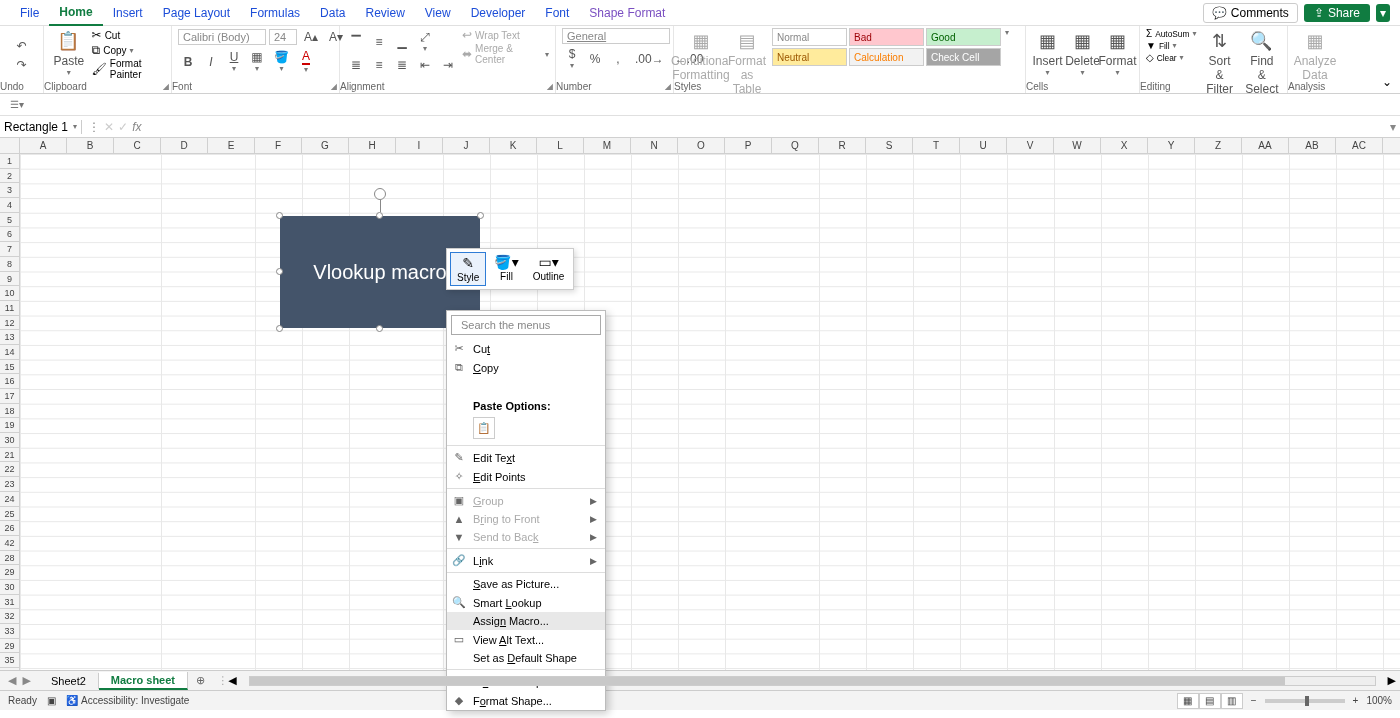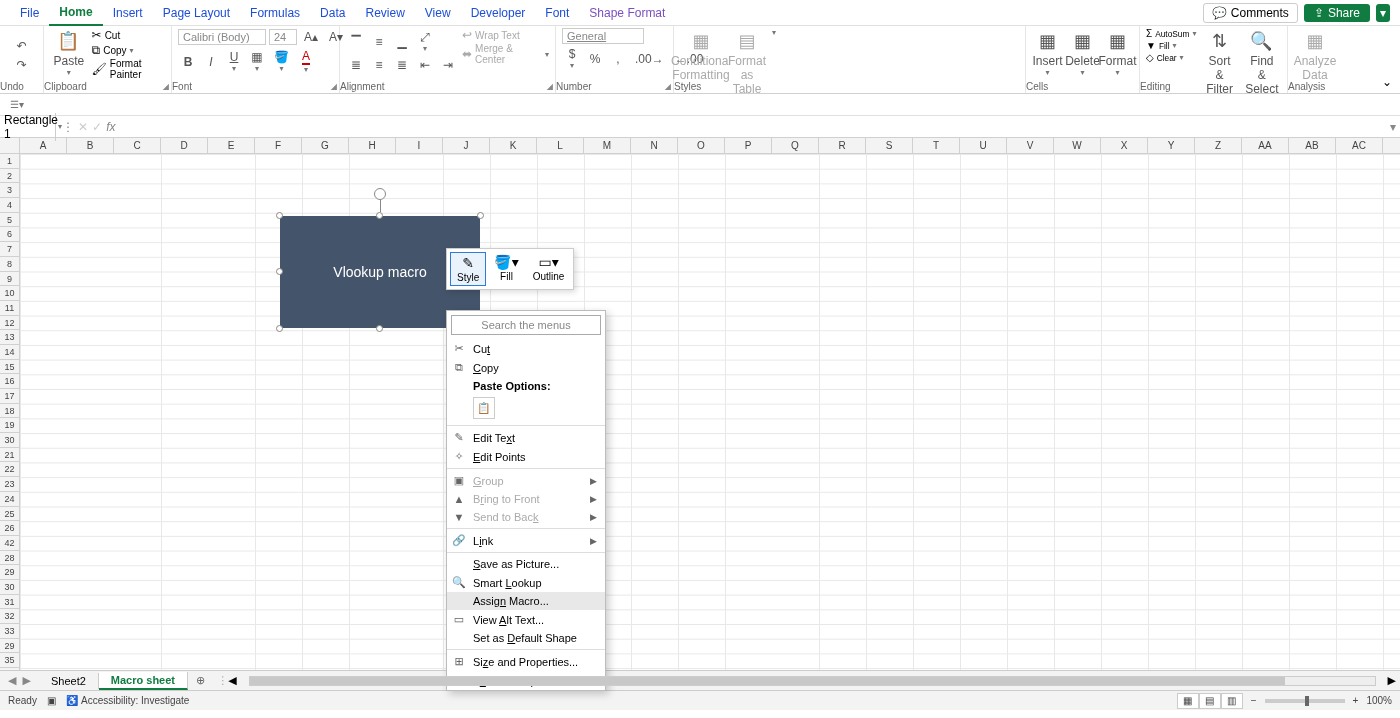--- a/index.html
+++ b/index.html
@@ -32,62 +32,62 @@
 .style-cell { border: 1px solid #ccc; font-size: 10px; display: flex; align-items: center; padding: 0 4px; background: #fff; color: #888; }
 .check-cell { background: #a5a5a5; color: #fff; }
 .chevron { font-size: 8px; color: #777; }
 
 
 .mini-bar { height: 22px; border-bottom: 1px solid #e0e0e0; display: flex; align-items: center; padding: 0 10px; font-size: 10px; color: #777; }
 .ribbon-collapse { margin-left: auto; cursor: pointer; }
 
 
 .formula-row { display: flex; align-items: center; height: 22px; border-bottom: 1px solid #d0d0d0; }
-.name-box { width: 56px; border-right: 1px solid #ccc; padding: 0 4px; display: flex; align-items: center; justify-content: space-between; }
+.name-box { width: 82px; border-right: 1px solid #ccc; padding: 0 4px; display: flex; align-items: center; justify-content: space-between; }
 .fx-icons { display: flex; align-items: center; gap: 4px; padding: 0 6px; color: #888; }
 .fx-icons span { cursor: pointer; }
 .formula-input { flex: 1; padding: 0 4px; }
 .fb-expand { width: 14px; text-align: center; color: #888; }
 
 
 .col-headers { display: flex; height: 16px; background: #f3f3f3; border-bottom: 1px solid #d0d0d0; font-size: 10px; color: #444; }
 .corner { width: 20px; border-right: 1px solid #d0d0d0; }
 .col-h { width: 47px; border-right: 1px solid #d0d0d0; text-align: center; line-height: 16px; }
 
 
 .grid-area { display: flex; height: 516px; position: relative; }
 .row-headers { width: 20px; background: #f3f3f3; border-right: 1px solid #d0d0d0; }
 .row-h { height: 14.7px; border-bottom: 1px solid #d0d0d0; text-align: center; font-size: 9px; color: #444; line-height: 14.7px; }
 .cells { flex: 1; position: relative; background-image: linear-gradient(to right,#e8e8e8 1px,transparent 1px),linear-gradient(to bottom,#e8e8e8 1px,transparent 1px); background-size: 47px 14.7px; }
 
 
-.shape { position: absolute; left: 260px; top: 62px; width: 200px; height: 112px; background: #44546a; color: #fff; display: flex; align-items: center; justify-content: center; font-size: 14px; }
+.shape { position: absolute; left: 260px; top: 62px; width: 200px; height: 112px; background: #44546a; color: #fff; display: flex; align-items: center; justify-content: center; font-size: 20px; }
 .handle { width: 7px; height: 7px; border: 1px solid #888; background: #fff; border-radius: 50%; position: absolute; }
 .h-tl{top:-4px;left:-4px} .h-tr{top:-4px;right:-4px} .h-bl{bottom:-4px;left:-4px} .h-br{bottom:-4px;right:-4px}
 .h-tm{top:-4px;left:calc(50% - 4px)} .h-bm{bottom:-4px;left:calc(50% - 4px)}
 .h-ml{top:calc(50% - 4px);left:-4px} .h-mr{top:calc(50% - 4px);right:-4px}
 .rotate-handle { position:absolute; top:-28px; left:calc(50% - 6px); width:12px; height:12px; border:1px solid #888; border-radius:50%; background:#fff; }
 .rotate-line { position:absolute; top:-16px; left:50%; width:1px; height:12px; background:#888; }
 
 
 .mini-toolbar { position: absolute; left: 446px; top: 94px; background: #fff; border: 1px solid #ccc; box-shadow: 2px 2px 6px rgba(0,0,0,0.15); display: flex; padding: 3px; gap: 2px; }
 .mt-item { display: flex; flex-direction: column; align-items: center; padding: 2px 6px; font-size: 10px; cursor: pointer; }
 .mt-item.active { border: 1px solid #2e7cd6; background: #eaf2fc; }
 .mt-ico { font-size: 14px; margin-bottom: 1px; }
 
 
 .ctx-menu { position: absolute; left: 446px; top: 156px; width: 160px; background: #fff; border: 1px solid #bcbcbc; box-shadow: 3px 3px 8px rgba(0,0,0,0.2); font-size: 11px; }
-.ctx-search { margin: 4px; border: 1px solid #aaa; padding: 3px 20px; color: #888; font-size: 11px; text-align: center; }
+.ctx-search { margin: 4px; border: 1px solid #aaa; padding: 3px 9px; color: #888; font-size: 11px; }
 .ctx-item { display: flex; align-items: center; padding: 3px 8px 3px 4px; gap: 6px; cursor: pointer; }
 .ctx-item:hover, .ctx-item.hover { background: #e8e8e8; }
 .ctx-item.disabled { color: #aaa; }
 .ctx-ico { width: 16px; text-align: center; color: #666; font-size: 11px; }
 .ctx-arrow { margin-left: auto; font-size: 9px; color: #666; }
 .ctx-sep { height: 1px; background: #ddd; margin: 2px 0; }
-.ctx-label { padding: 3px 8px 3px 26px; font-weight: 600; }
+.ctx-label { padding: 3px 8px 3px 26px; font-weight: 600; margin-top: 20px; }
 .paste-opt { padding: 2px 0 4px 26px; }
 .paste-btn { width: 22px; height: 22px; border: 1px solid #ccc; display: inline-flex; align-items: center; justify-content: center; }
 .u { text-decoration: underline; }
 
 
 .sheet-row { display: flex; align-items: center; height: 20px; border-top: 1px solid #ccc; background: #f3f3f3; font-size: 11px; }
 .sheet-nav { padding: 0 8px; color: #888; display: flex; gap: 6px; }
 .sheet-tab { padding: 2px 12px; background: #f3f3f3; border-right: 1px solid #ccc; cursor: pointer; }
 .sheet-tab.active { background: #fff; border-bottom: 2px solid #107c41; color: #107c41; font-weight: 600; }
 .sheet-add { padding: 0 8px; color: #666; }
@@ -231,21 +231,21 @@
           </div>
       </div>
     </div>
     <div class="ribbon-group-label">Alignment</div>
     <span class="launcher">◢</span>
   </div>
 
   <div class="ribbon-group" style="width:118px">
     <div class="ribbon-content rb-col" style="color:#aaa">
       <div class="rb-row">
-          <input class="sel" style="width: 82px; text-decoration: underline;" value="General">
+          <input class="sel" style="width: 108px; text-decoration: underline;" value="General">
         </div>
       <div class="rb-row">
         <span class="rb">$<span class="chevron">▾</span></span>
         <span class="rb">%</span>
         <span class="rb">,</span>
         <span class="rb">.00→</span>
         <span class="rb">←.00</span>
       </div>
     </div>
     <div class="ribbon-group-label">Number</div>
@@ -255,20 +255,28 @@
   <div class="ribbon-group" style="width:352px">
     <div class="ribbon-content">
       <div class="rb rb-big" style="color:#aaa">
           <span class="ico">▦</span>
           <small>Conditional Formatting</small>
         </div>
       <div class="rb rb-big" style="color:#aaa">
           <span class="ico">▤</span>
           <small>Format as Table</small>
         </div>
+      <div class="styles-grid">
+        <div class="style-cell">Normal</div>
+        <div class="style-cell" style="color:#9c0006;background:#ffc7ce">Bad</div>
+        <div class="style-cell" style="color:#006100;background:#c6efce">Good</div>
+        <div class="style-cell" style="color:#9c5700;background:#ffeb9c">Neutral</div>
+        <div class="style-cell" style="color:#fa7d00;background:#f2f2f2">Calculation</div>
+        <div class="style-cell check-cell">Check Cell</div>
+      </div>
       <div class="rb-col">
           <span class="chevron">▾</span>
         </div>
     </div>
     <div class="ribbon-group-label">Styles</div>
   </div>
 
   <div class="ribbon-group" style="width:114px">
     <div class="ribbon-content">
       <div class="rb rb-big">

